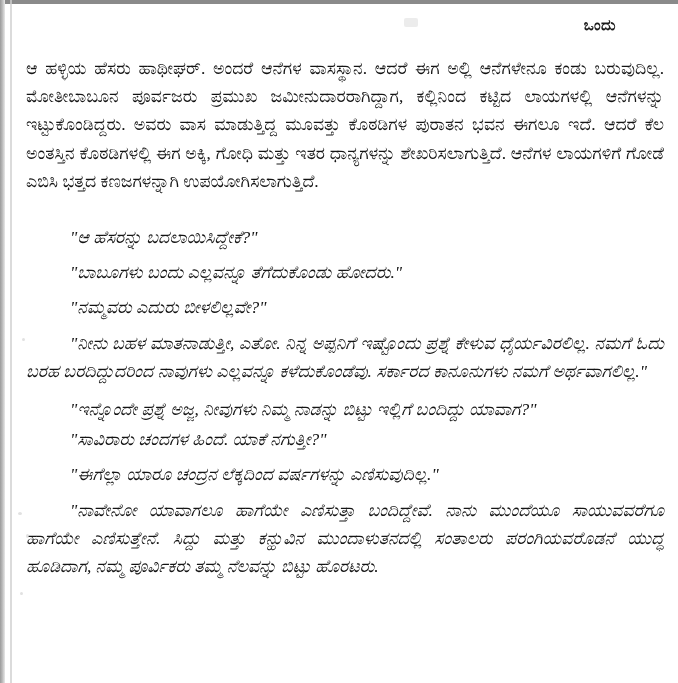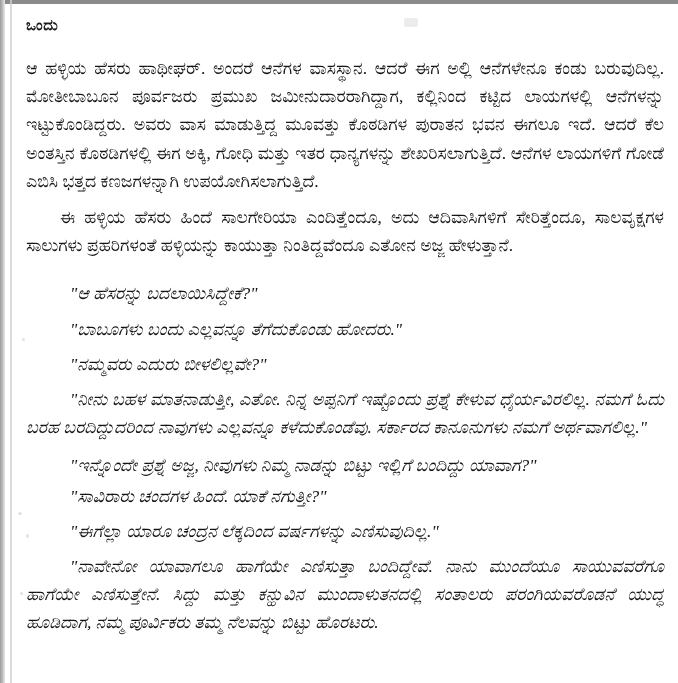--- a/index.html
+++ b/index.html
@@ -48,21 +48,21 @@
     position: absolute;
     top: 0;
     left: 0;
     width: 678px;
     height: 683px;
     padding: 0 14px 0 26px;
     box-sizing: border-box;
   }
 
   .chapter-heading {
-    text-align: left;
+    text-align: right;
     font-family: "Liberation Sans", sans-serif;
     font-size: 15px;
     font-weight: 700;
     color: #1b1b1b;
     letter-spacing: .5px;
     margin: 16px 0 0 0;
     padding-right: 48px;
   }
 
   .para {
@@ -122,21 +122,20 @@
   <div class="speckle" style="left:404px; top:18px; width:14px; height:9px; border-radius:2px; opacity:.35;"></div>
 
   <div class="page-body">
 
     <div class="chapter-heading">ಒಂದು</div>
 
     <p class="para first">ಆ ಹಳ್ಳಿಯ ಹೆಸರು ಹಾಥೀಘರ್. ಅಂದರೆ ಆನೆಗಳ ವಾಸಸ್ಥಾನ. ಆದರೆ ಈಗ ಅಲ್ಲಿ ಆನೆಗಳೇನೂ ಕಂಡು ಬರುವುದಿಲ್ಲ. ಮೋತೀಬಾಬೂನ ಪೂರ್ವಜರು ಪ್ರಮುಖ ಜಮೀನುದಾರರಾಗಿದ್ದಾಗ, ಕಲ್ಲಿನಿಂದ ಕಟ್ಟಿದ ಲಾಯಗಳಲ್ಲಿ ಆನೆಗಳನ್ನು ಇಟ್ಟುಕೊಂಡಿದ್ದರು. ಅವರು ವಾಸ ಮಾಡುತ್ತಿದ್ದ ಮೂವತ್ತು ಕೊಠಡಿಗಳ ಪುರಾತನ ಭವನ ಈಗಲೂ ಇದೆ. ಆದರೆ ಕೆಲ ಅಂತಸ್ತಿನ ಕೊಠಡಿಗಳಲ್ಲಿ ಈಗ ಅಕ್ಕಿ, ಗೋಧಿ ಮತ್ತು ಇತರ ಧಾನ್ಯಗಳನ್ನು ಶೇಖರಿಸಲಾಗುತ್ತಿದೆ. ಆನೆಗಳ ಲಾಯಗಳಿಗೆ ಗೋಡೆ ಎಬಿಸಿ ಭತ್ತದ ಕಣಜಗಳನ್ನಾಗಿ ಉಪಯೋಗಿಸಲಾಗುತ್ತಿದೆ.</p>
 
     <div class="spacer-sm"></div>
 
-    <p class="para indent">ಈ ಹಳ್ಳಿಯ ಹೆಸರು ಹಿಂದೆ ಸಾಲಗೇರಿಯಾ ಎಂದಿತ್ತೆಂದೂ, ಅದು ಆದಿವಾಸಿಗಳಿಗೆ ಸೇರಿತ್ತೆಂದೂ, ಸಾಲವೃಕ್ಷಗಳ ಸಾಲುಗಳು ಪ್ರಹರಿಗಳಂತೆ ಹಳ್ಳಿಯನ್ನು ಕಾಯುತ್ತಾ ನಿಂತಿದ್ದವೆಂದೂ ಎತೋನ ಅಜ್ಜ ಹೇಳುತ್ತಾನೆ.</p>
 
     <div class="spacer-md"></div>
 
     <p class="para dialogue">"ಆ ಹೆಸರನ್ನು ಬದಲಾಯಿಸಿದ್ದೇಕೆ?"</p>
 
     <p class="para dialogue">"ಬಾಬೂಗಳು ಬಂದು ಎಲ್ಲವನ್ನೂ ತೆಗೆದುಕೊಂಡು ಹೋದರು."</p>
 
     <p class="para dialogue">"ನಮ್ಮವರು ಎದುರು ಬೀಳಲಿಲ್ಲವೇ?"</p>
 
     <p class="para dialogue-block">"ನೀನು ಬಹಳ ಮಾತನಾಡುತ್ತೀ, ಎತೋ. ನಿನ್ನ ಅಪ್ಪನಿಗೆ ಇಷ್ಟೊಂದು ಪ್ರಶ್ನೆ ಕೇಳುವ ಧೈರ್ಯವಿರಲಿಲ್ಲ. ನಮಗೆ ಓದು ಬರಹ ಬರದಿದ್ದುದರಿಂದ ನಾವುಗಳು ಎಲ್ಲವನ್ನೂ ಕಳೆದುಕೊಂಡೆವು. ಸರ್ಕಾರದ ಕಾನೂನುಗಳು ನಮಗೆ ಅರ್ಥವಾಗಲಿಲ್ಲ."</p>

